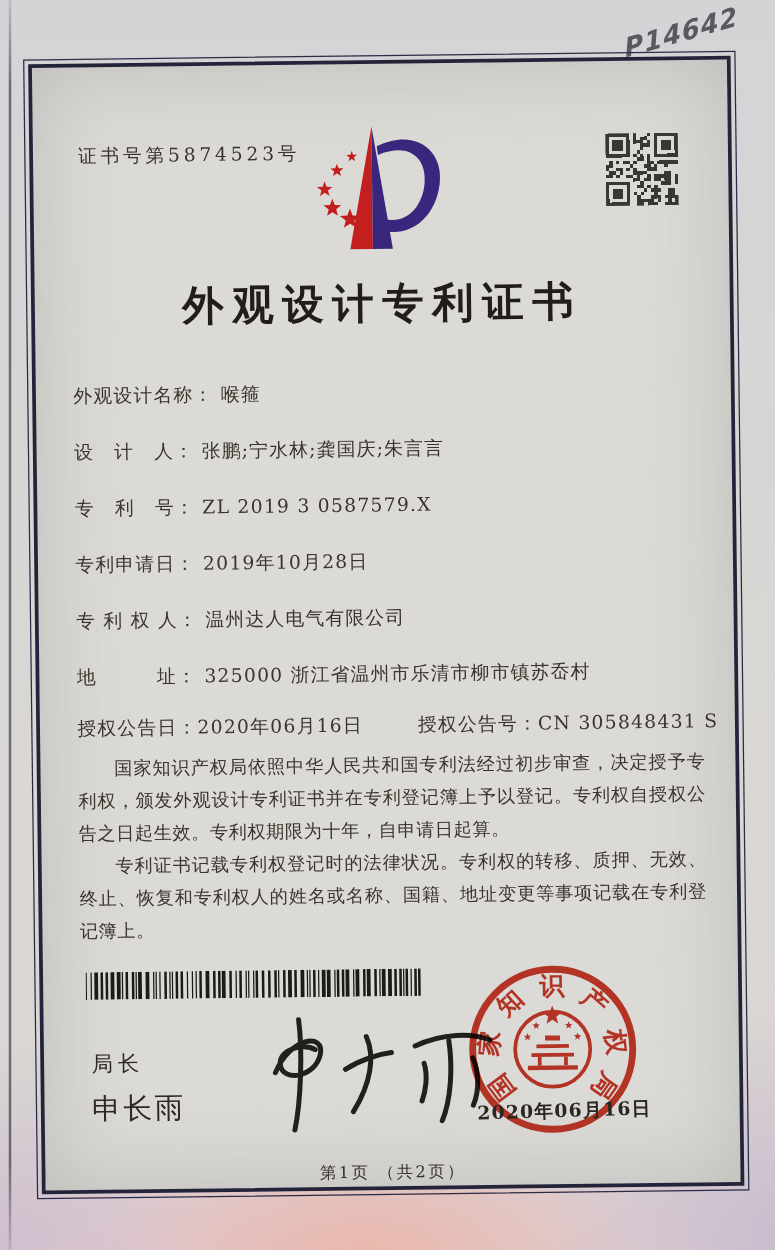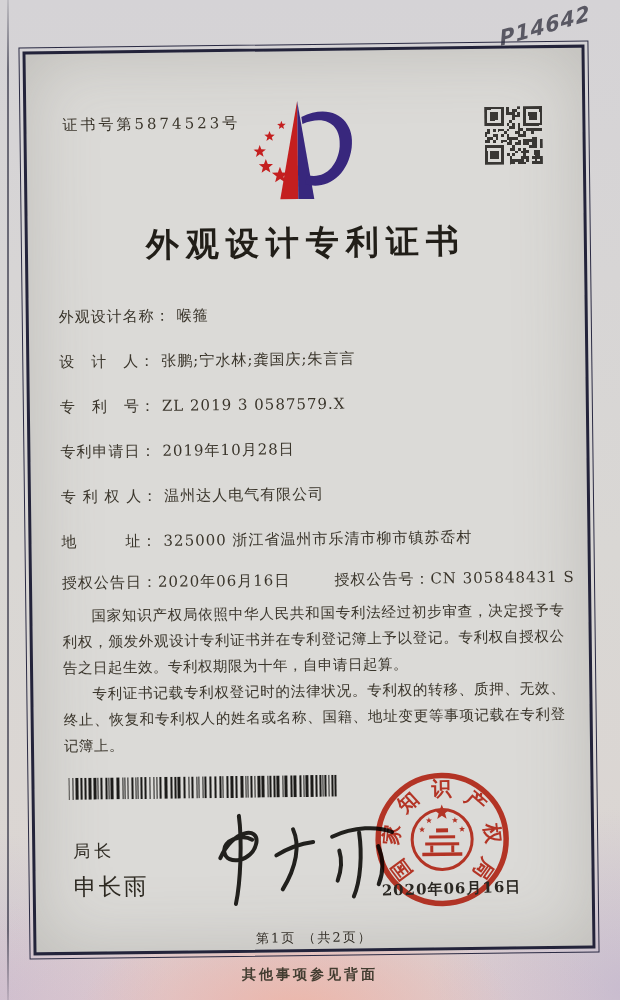--- a/index.html
+++ b/index.html
@@ -375,14 +375,13 @@
           <text transform="translate(125.7,69.7) rotate(84.0)" text-anchor="middle" dominant-baseline="central" font-size="20" fill="#cf3220">权</text>
           <text transform="translate(116.3,105.0) rotate(126.0)" text-anchor="middle" dominant-baseline="central" font-size="20" fill="#cf3220">局</text>
         </g>
     </svg>
 
     <div class="sealdate">2020年06月16日</div>
 
     <div class="pageno">第1页 （共2页）</div>
   </div>
 
-  <div class="backnote">其他事项参见背面</div>
 </div>
 
 </body></html>

